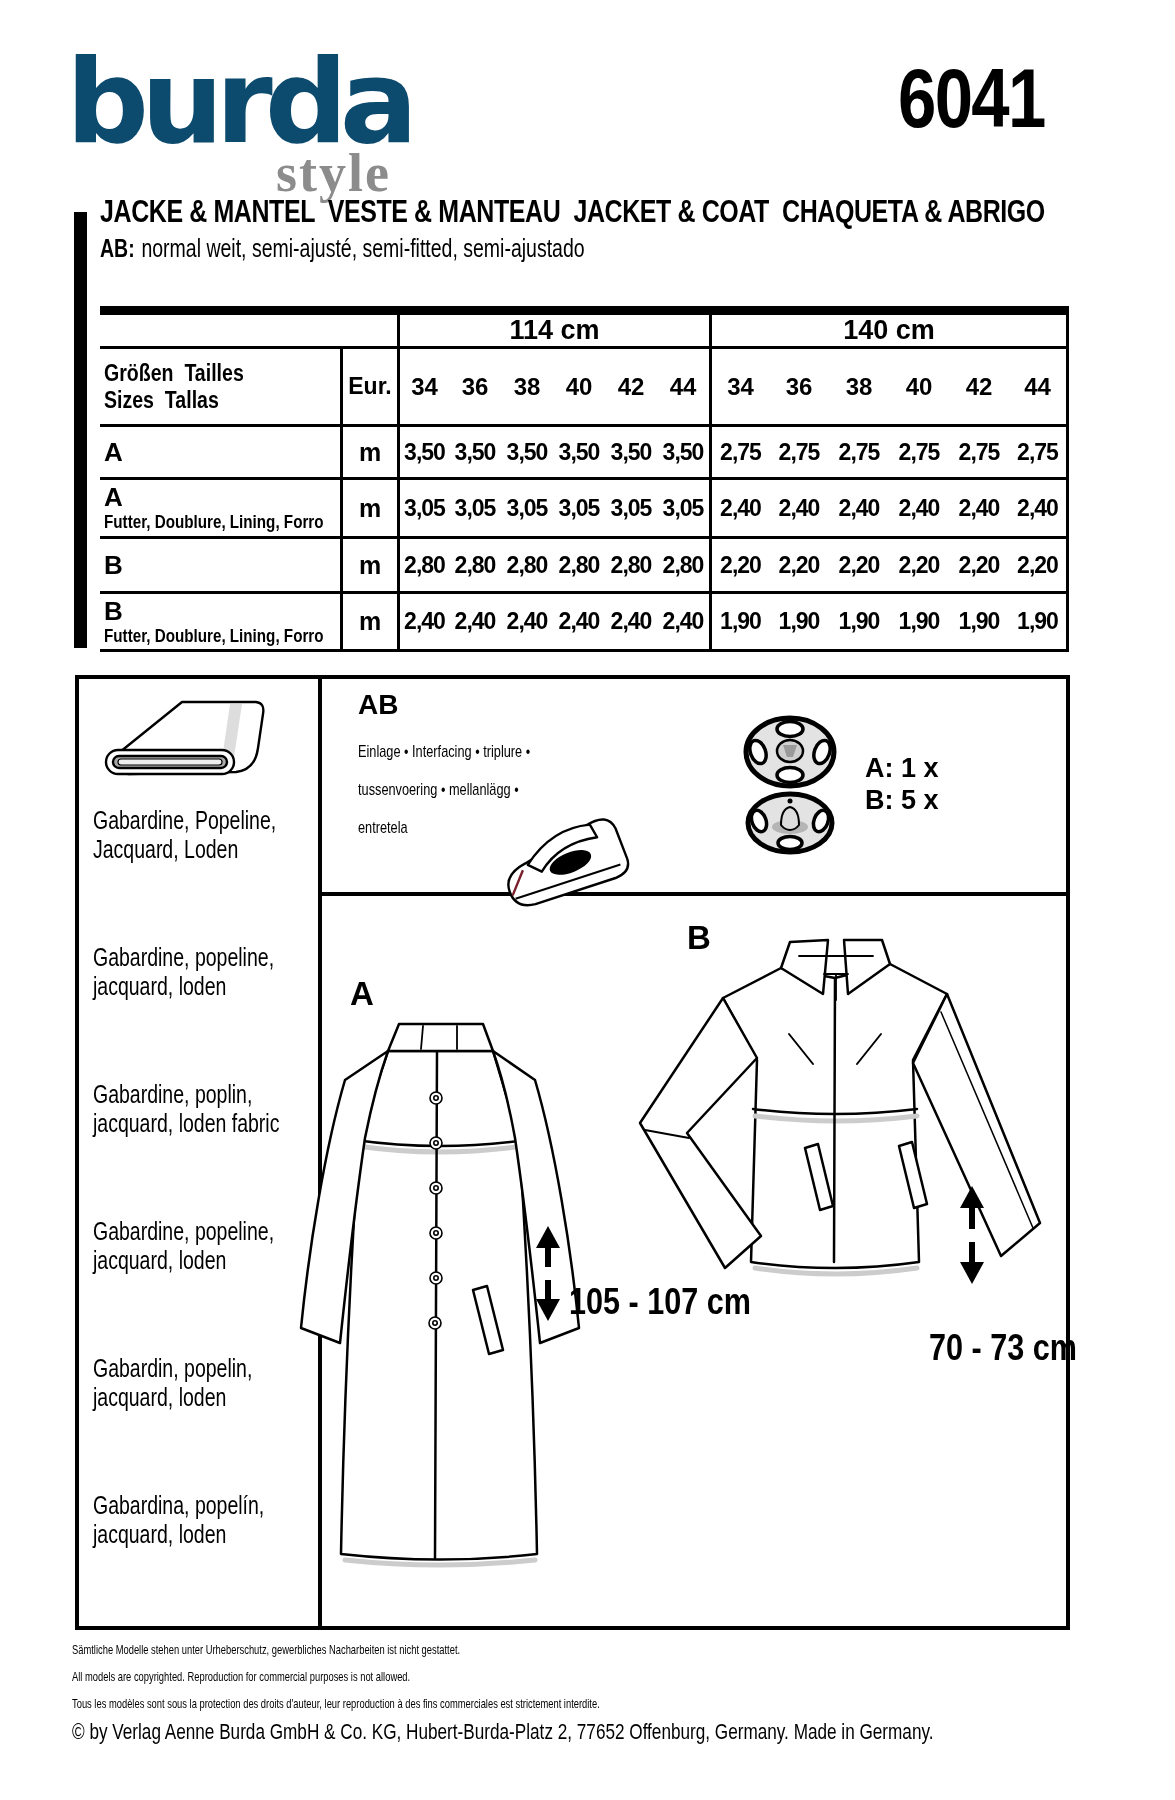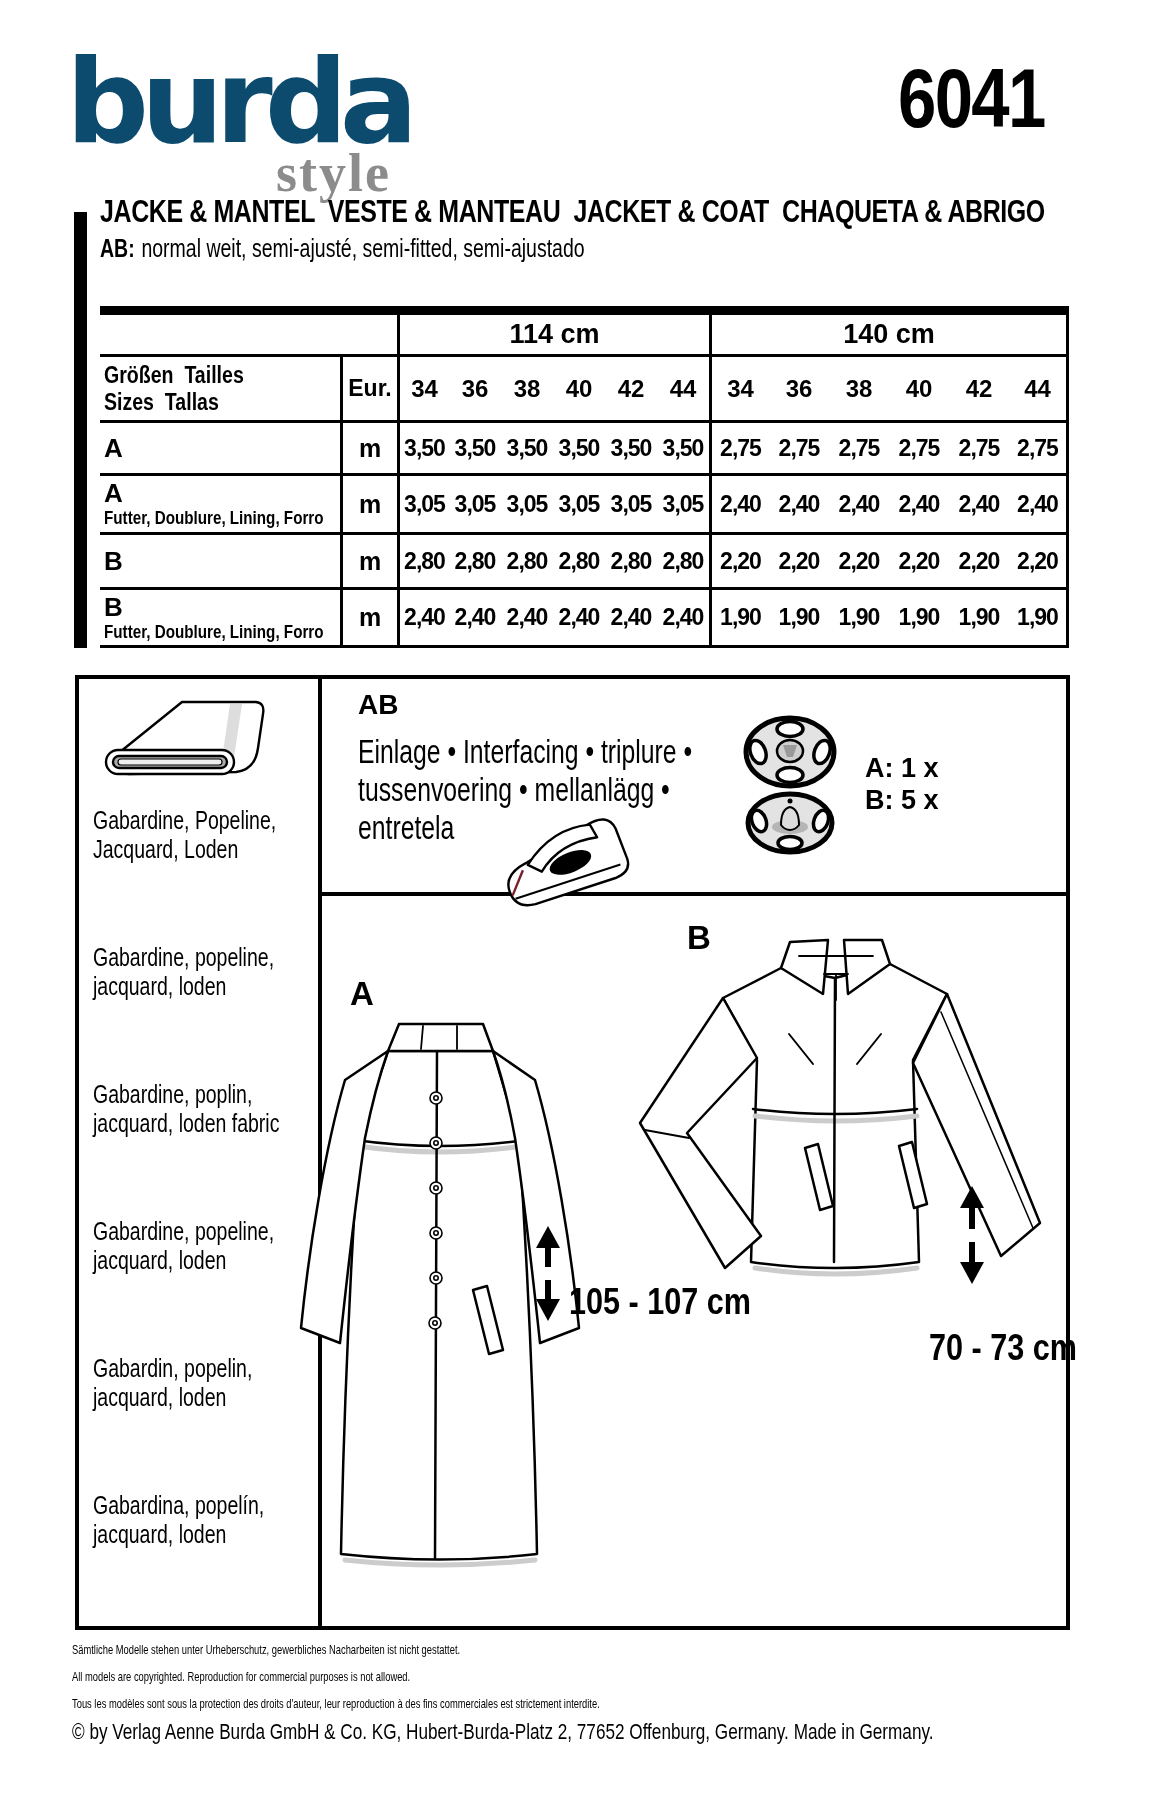--- a/index.html
+++ b/index.html
@@ -24,21 +24,21 @@
   .accent-bar{left:74px;top:212px;width:13px;height:436px;background:#000;}
   .page-title{left:100px;top:193px;font-size:32px;font-weight:800;letter-spacing:-0.5px;}
   .fit-note{left:100px;top:233px;font-size:26px;}
   .fit-note .fx{font-weight:400;margin-left:9px;}
 
   
   .tbl{left:100px;top:306px;width:969px;}
   .tbar{width:969px;height:9px;background:#000;}
   .trow{display:grid;grid-template-columns:240px 57px repeat(6,52px) repeat(6,60px);
         border-bottom:3px solid #000;box-sizing:border-box;}
-  .r1{height:42px;} .r2{height:66px;} .r3{height:53px;} .r4{height:59px;}
+  .r1{height:34px;} .r2{height:78px;} .r3{height:53px;} .r4{height:59px;}
   .r5{height:55px;} .r6{height:58px;}
   .c{display:flex;align-items:center;justify-content:center;box-sizing:border-box;font-weight:bold;}
   .gl{border-left:3px solid #000;} .gr{border-right:3px solid #000;}
   .sp2{grid-column:span 2;} .sp6{grid-column:span 6;}
   .wg{font-size:27px;}
   .hdrcell{flex-direction:column;align-items:flex-start;justify-content:center;padding-left:4px;}
   .hdrcell span{font-size:23px;line-height:27px;}
   .eur{font-size:23px;}
   .sz{font-size:24px;}
   .lblcell{flex-direction:column;align-items:flex-start;justify-content:center;padding-left:4px;}
@@ -47,21 +47,21 @@
                 transform:scaleX(0.8);transform-origin:0 50%;white-space:nowrap;}
   .unitc{font-size:25px;}
   .val{font-size:23px;letter-spacing:-1px;}
 
   
   .mid-box{left:75px;top:675px;width:995px;height:955px;border:4px solid #000;box-sizing:border-box;}
   .vdiv{position:absolute;left:239px;top:0;bottom:0;width:4px;background:#000;}
   .hdiv{position:absolute;left:243px;top:213px;right:0;height:4px;background:#000;}
   .fab-item{position:absolute;left:14px;width:280px;font-size:25px;line-height:29px;}
   .ab-head{left:279px;top:10px;font-size:28px;font-weight:bold;}
-  .interfacing{left:279px;top:54px;font-size:33px;line-height:38px;}
+  .interfacing{left:279px;top:54px;font-size:17px;line-height:38px;}
   .snap-count{left:786px;font-size:27px;font-weight:bold;}
   .view-label{font-size:33px;font-weight:bold;}
   .len-text{font-size:36px;font-weight:bold;}
 
   
   .footer{left:72px;top:1636px;}
   .fl{font-size:13px;line-height:27px;}
   .fl4{font-size:22px;line-height:30px;}
   svg{display:block;}
 </style>

